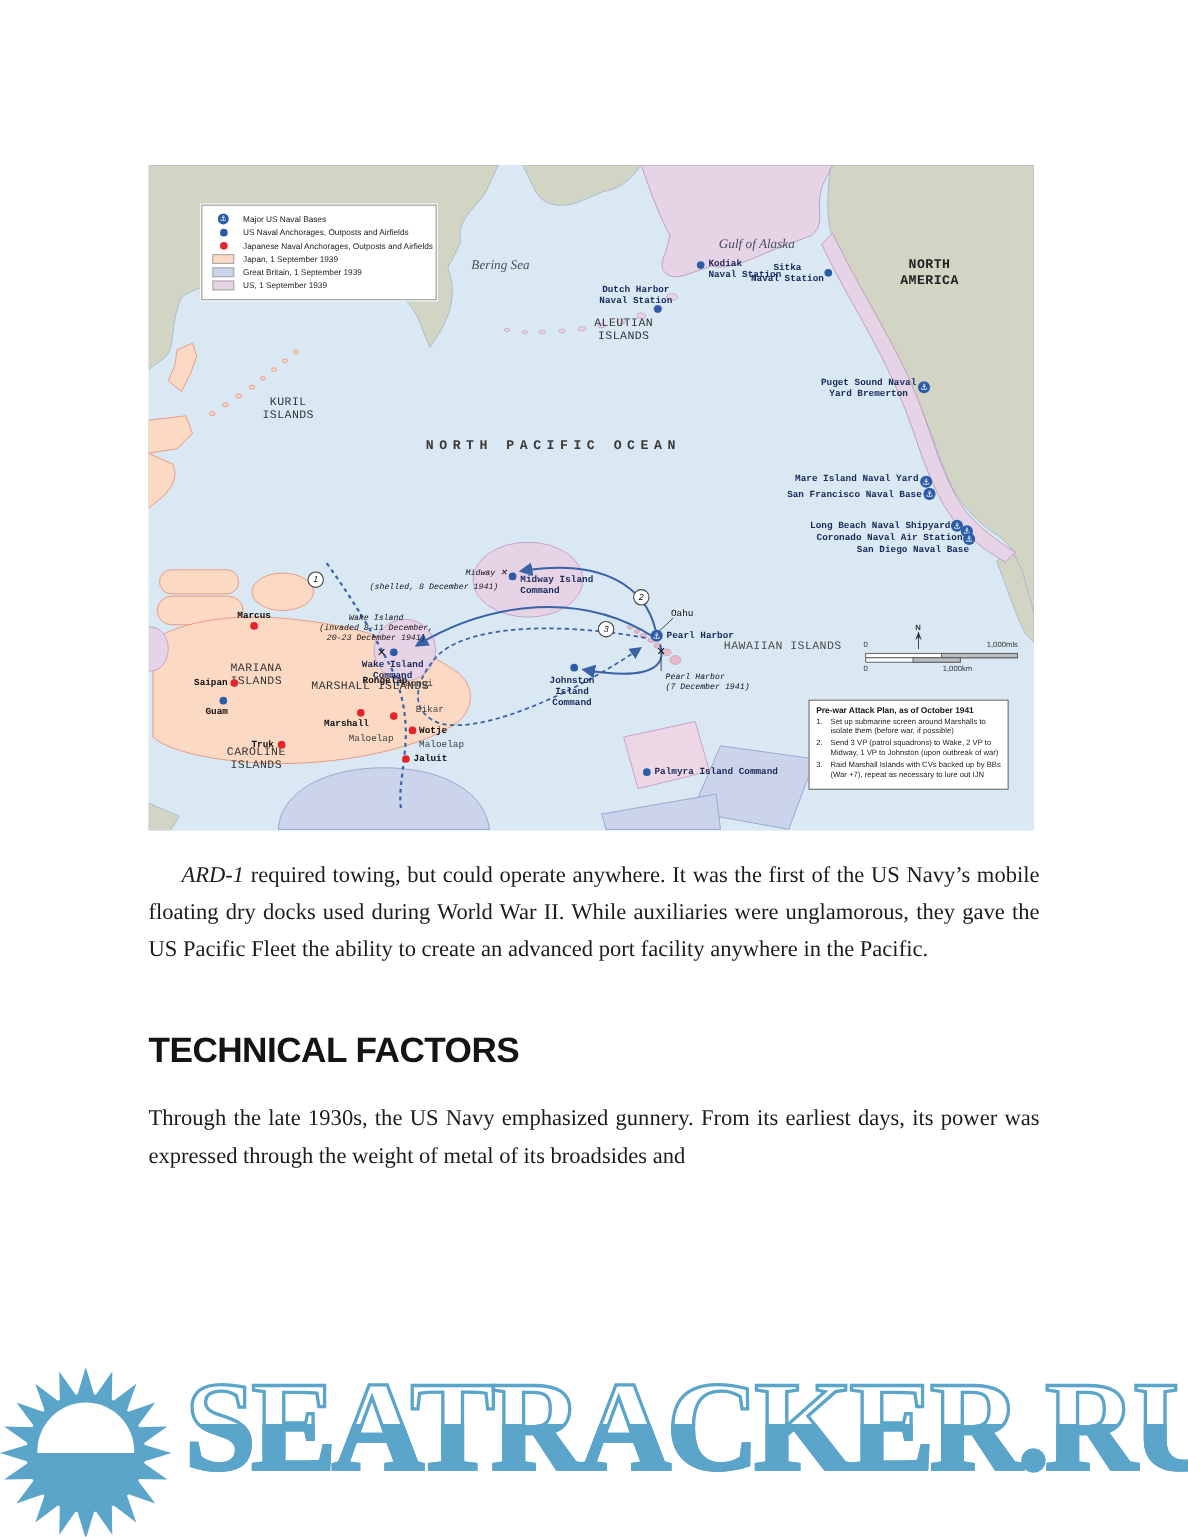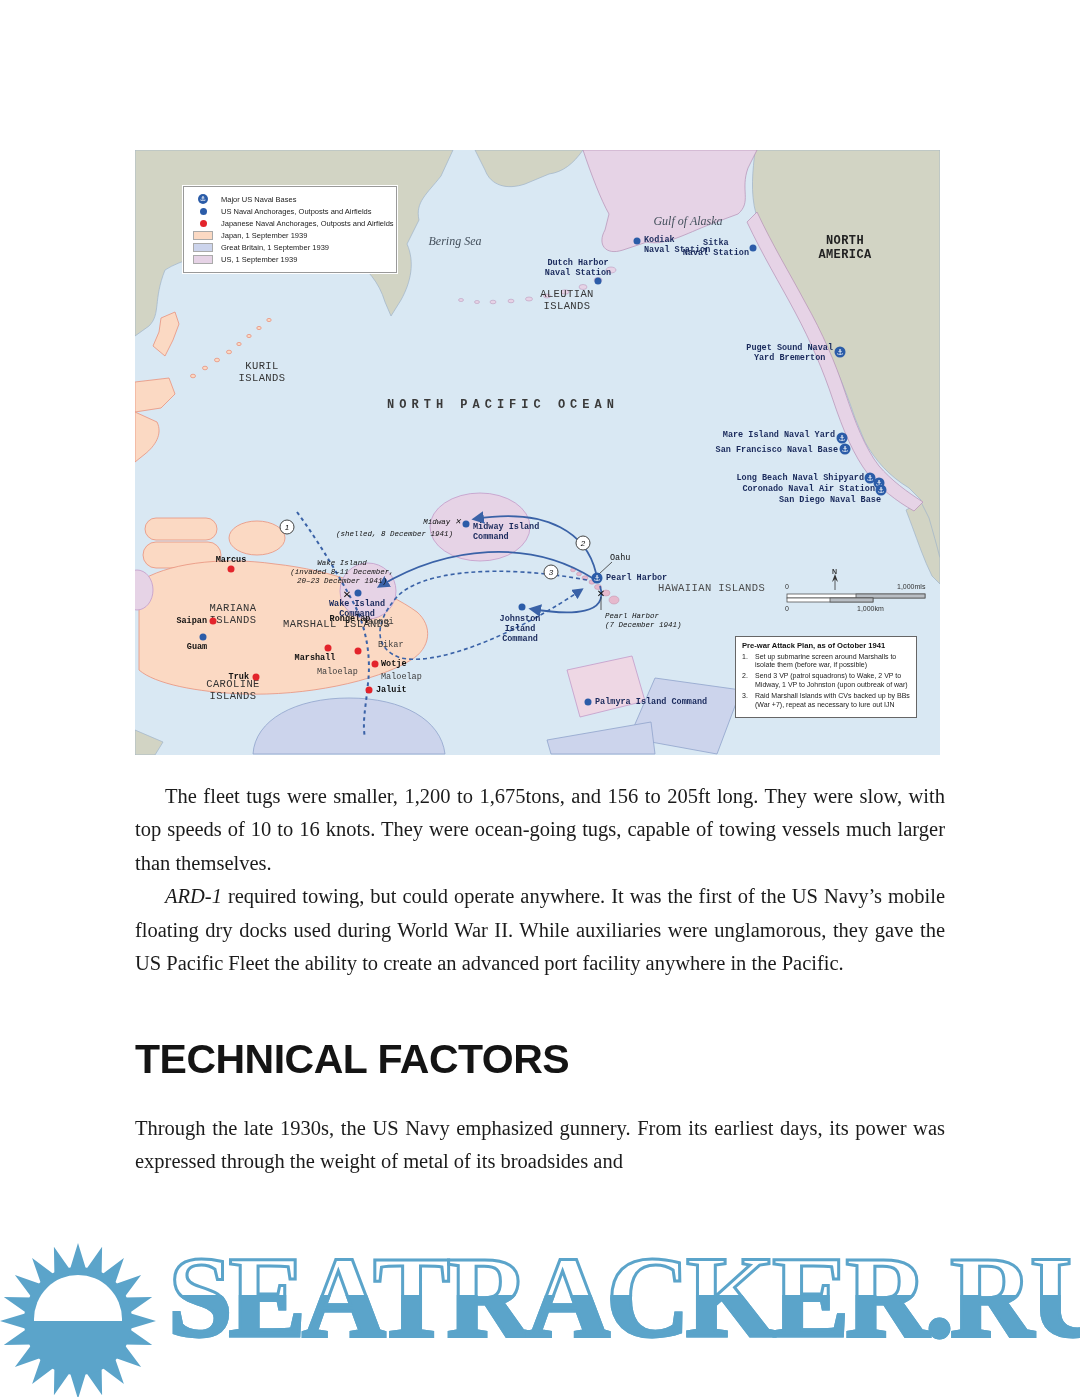--- a/index.html
+++ b/index.html
@@ -49,21 +49,21 @@
   .plan-num{width:13px;flex:none;}
   
   .scale-txt{position:absolute;font-size:7px;color:#333;}
 
   
   #article{position:absolute;left:135px;top:780px;width:810px;}
   #article p{font-family:"Liberation Serif",serif;font-size:20.5px;line-height:33.4px;
              text-align:justify;color:#1b1b1b;margin:0;}
   .indent{text-indent:30px;}
   .ital{font-style:italic;}
-  #h1{font-family:"Liberation Sans",sans-serif;font-size:41px;font-weight:bold;color:#141414;
+  #h1{font-family:"Liberation Sans",sans-serif;font-size:32px;font-weight:bold;color:#141414;
       letter-spacing:-.5px;margin:57px 0 0 0;line-height:1.1;}
   #h2{font-family:"Liberation Sans",sans-serif;font-size:31px;font-weight:bold;color:#35597f;
       margin:7px 0 0 0;line-height:1.1;}
   #p3{margin-top:29px !important;}
 
   
   #watermark{position:absolute;left:0;top:1235px;width:1080px;height:162px;pointer-events:none;}
   #wm-text{position:absolute;left:168px;top:-4px;width:920px;white-space:nowrap;overflow:visible;
      font-family:"Liberation Serif",serif;font-weight:bold;font-size:116px;letter-spacing:-4px;
      background:linear-gradient(to bottom,#ffffff 0%,#ffffff 48%,#5ba4ca 48%,#5ba4ca 100%);
@@ -324,21 +324,20 @@
         <span>Send 3 VP (patrol squadrons) to Wake, 2 VP to Midway, 1 VP to Johnston (upon outbreak of war)</span>
       </div>
       <div class="plan-row">
         <span class="plan-num">3.</span>
         <span>Raid Marshall Islands with CVs backed up by BBs (War +7), repeat as necessary to lure out IJN</span>
       </div>
     </div>
   </div>
 
   <div id="article">
-    <p class="indent">The fleet tugs were smaller, 1,200 to 1,675tons, and 156 to 205ft long. They were slow, with top speeds of 10 to 16 knots. They were ocean-going tugs, capable of towing vessels much larger than themselves.</p>
     <p class="indent"><span class="ital">ARD-1</span><span> required towing, but could operate anywhere. It was the first of the US Navy’s mobile floating dry docks used during World War II. While auxiliaries were unglamorous, they gave the US Pacific Fleet the ability to create an advanced port facility anywhere in the Pacific.</span></p>
     <h1 id="h1">TECHNICAL FACTORS</h1>
     <p id="p3">Through the late 1930s, the US Navy emphasized gunnery. From its earliest days, its power was expressed through the weight of metal of its broadsides and</p>
   </div>
 
   <div id="watermark">
     <svg id="wm-sun" width="160" height="160" viewBox="0 0 160 160">
       <polygon fill="#5ba4ca" points="158,80 131.4,88.1 154.2,104.1 126.3,103.6 143.1,125.9 116.8,116.8 125.9,143.1 103.6,126.3 104.1,154.2 88.1,131.4 80,158 71.9,131.4 55.9,154.2 56.4,126.3 34.1,143.1 43.2,116.8 16.9,125.9 33.7,103.6 5.8,104.1 28.6,88.1 2,80 28.6,71.9 5.8,55.9 33.7,56.4 16.9,34.1 43.2,43.2 34.1,16.9 56.4,33.7 55.9,5.8 71.9,28.6 80,2 88.1,28.6 104.1,5.8 103.6,33.7 125.9,16.9 116.8,43.2 143.1,34.1 126.3,56.4 154.2,55.9 131.4,71.9"></polygon>
       <circle cx="80" cy="80" r="54" fill="#5ba4ca"></circle>
       <path d="M36,78 A44,44 0 0 1 124,78 L124,80 L36,80 Z" fill="#ffffff"></path>

